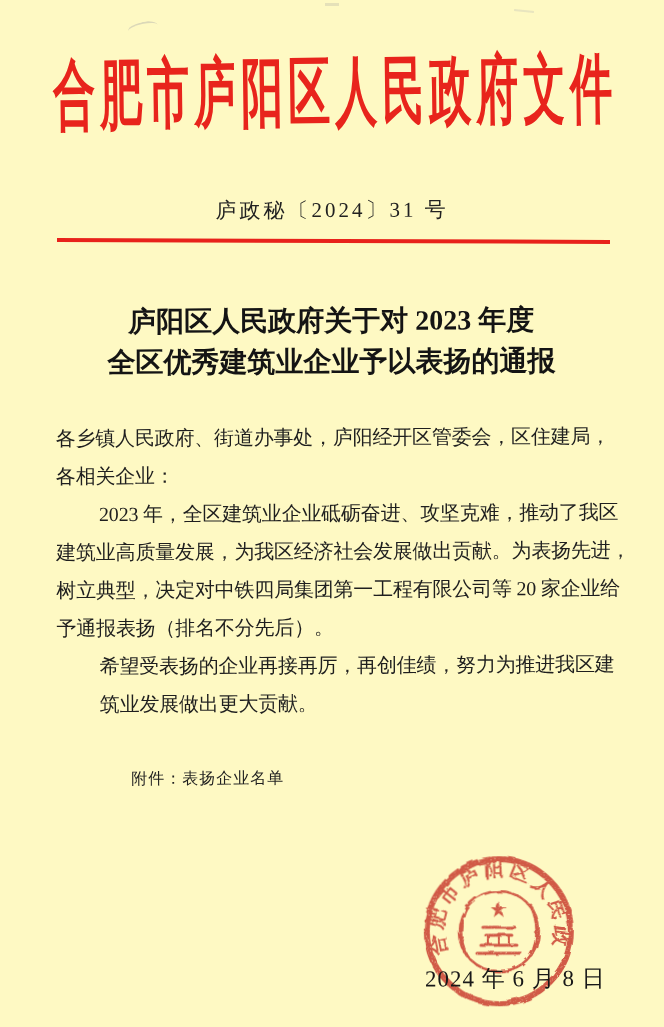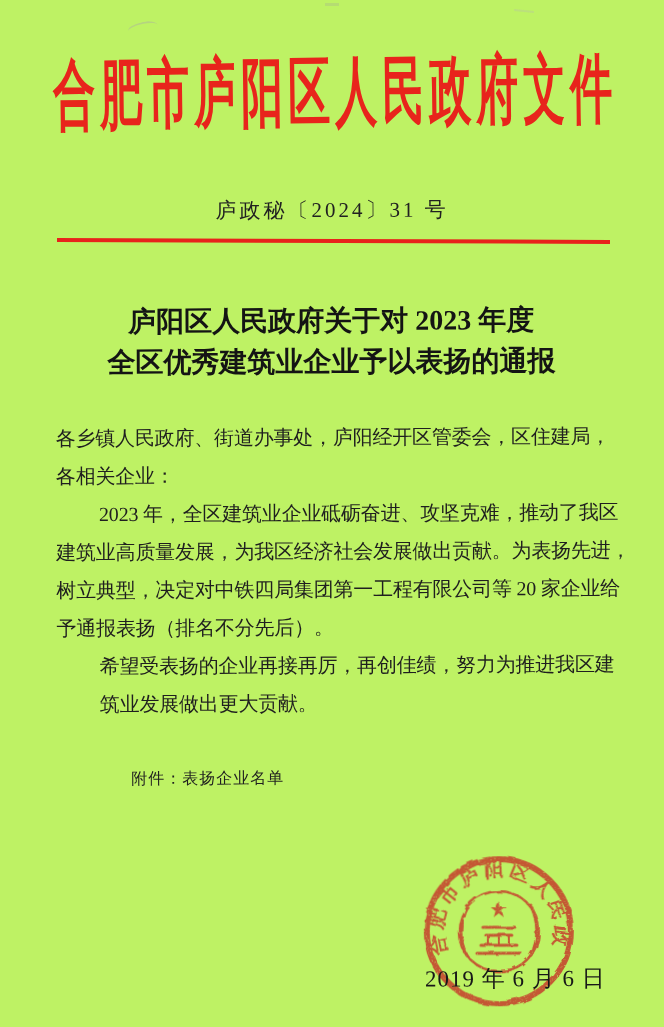--- a/index.html
+++ b/index.html
@@ -1,19 +1,19 @@
 <!DOCTYPE html>
 <html><head>
 <meta charset="utf-8">
 <style>
   html,body{margin:0;padding:0;background:#ffffff;}
   .page{
     position:relative;
     width:664px;height:1027px;
-    background:#bef264;
+    background:#fef9c3;
     overflow:hidden;
     font-family:"Liberation Serif","DejaVu Serif",serif;
   }
   
   .red-head{
     position:absolute;top:42px;left:0;right:0;
     text-align:center;
     font-size:42px;font-weight:bold;
     letter-spacing:5px;text-indent:5px;
     color:#e8241c;
@@ -159,16 +159,16 @@
           <path d="M70 92 V102" stroke-width="2"></path>
           <path d="M80 92 V102" stroke-width="2"></path>
           <path d="M90 92 V102" stroke-width="2"></path>
           <path d="M58 110 H102" stroke-width="3"></path>
           <path d="M48 62 Q36 88 48 112" stroke-width="3"></path>
           <path d="M112 62 Q124 88 112 112" stroke-width="3"></path>
         </g>
       </g>
     </svg>
 
-    <div class="doc-date">2019 年 6 月 6 日</div>
+    <div class="doc-date">2024 年 6 月 8 日</div>
 
   </div>
 </div>
 
 </body></html>

